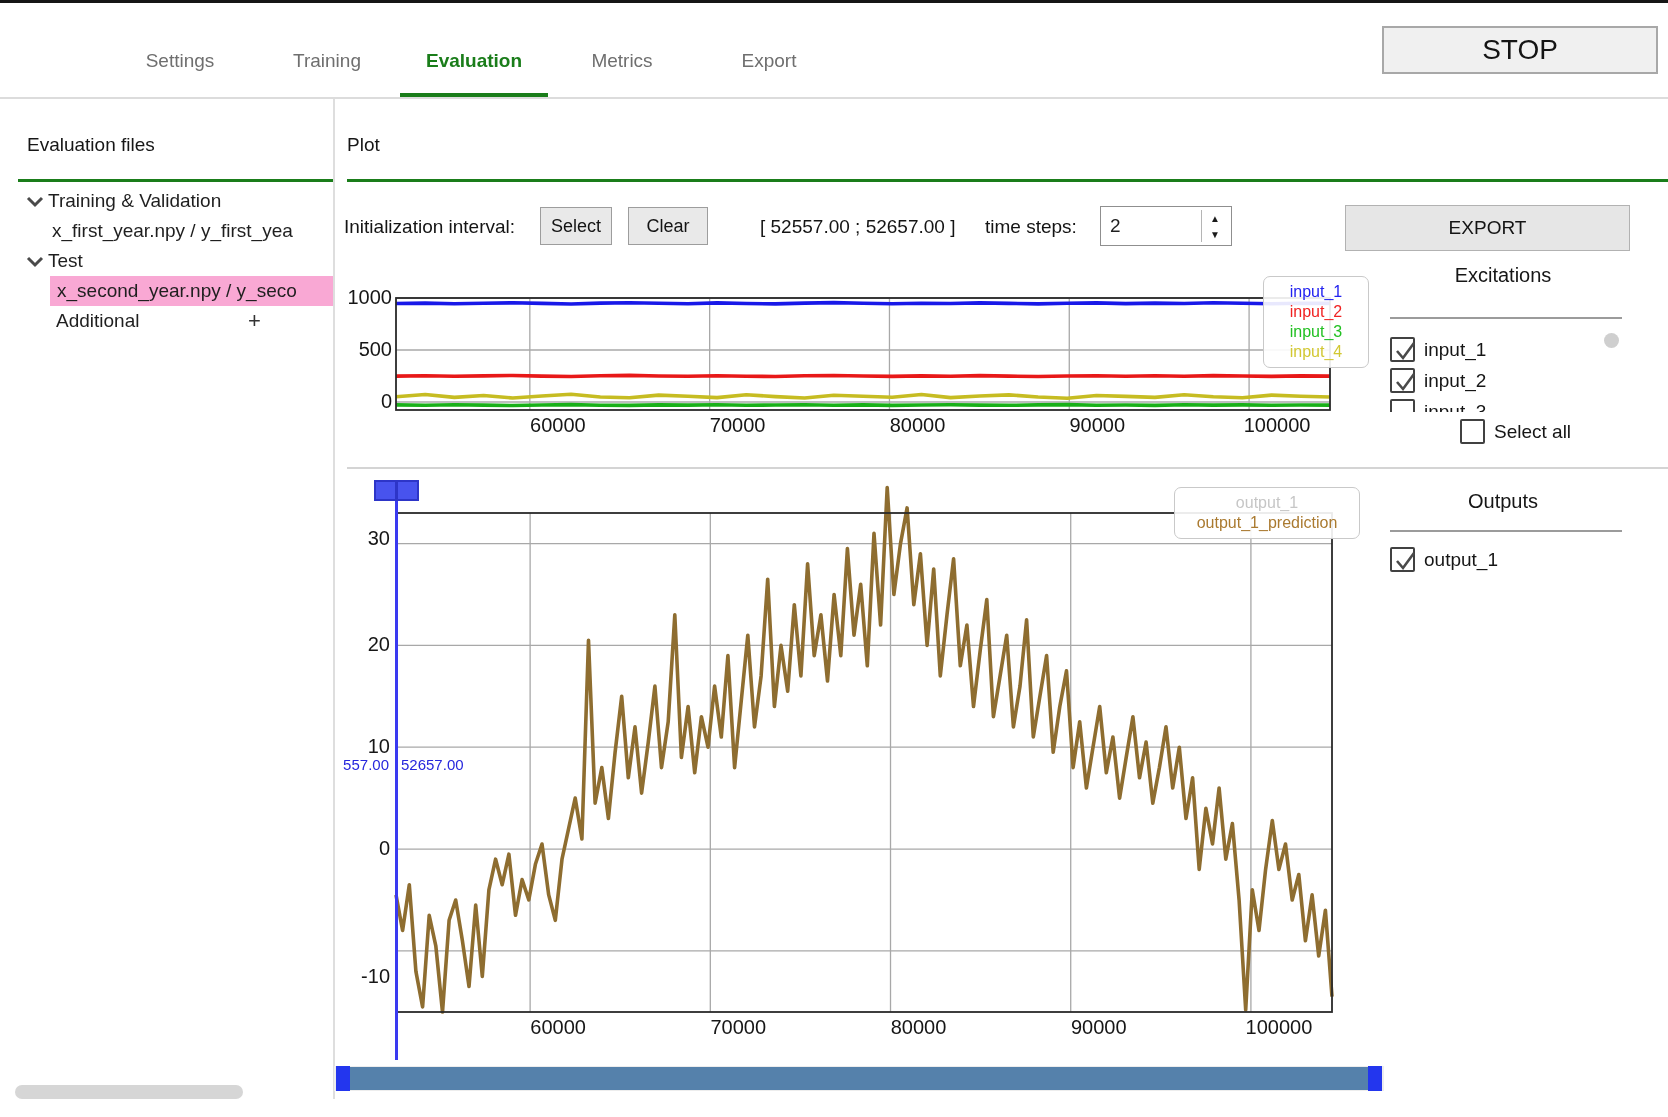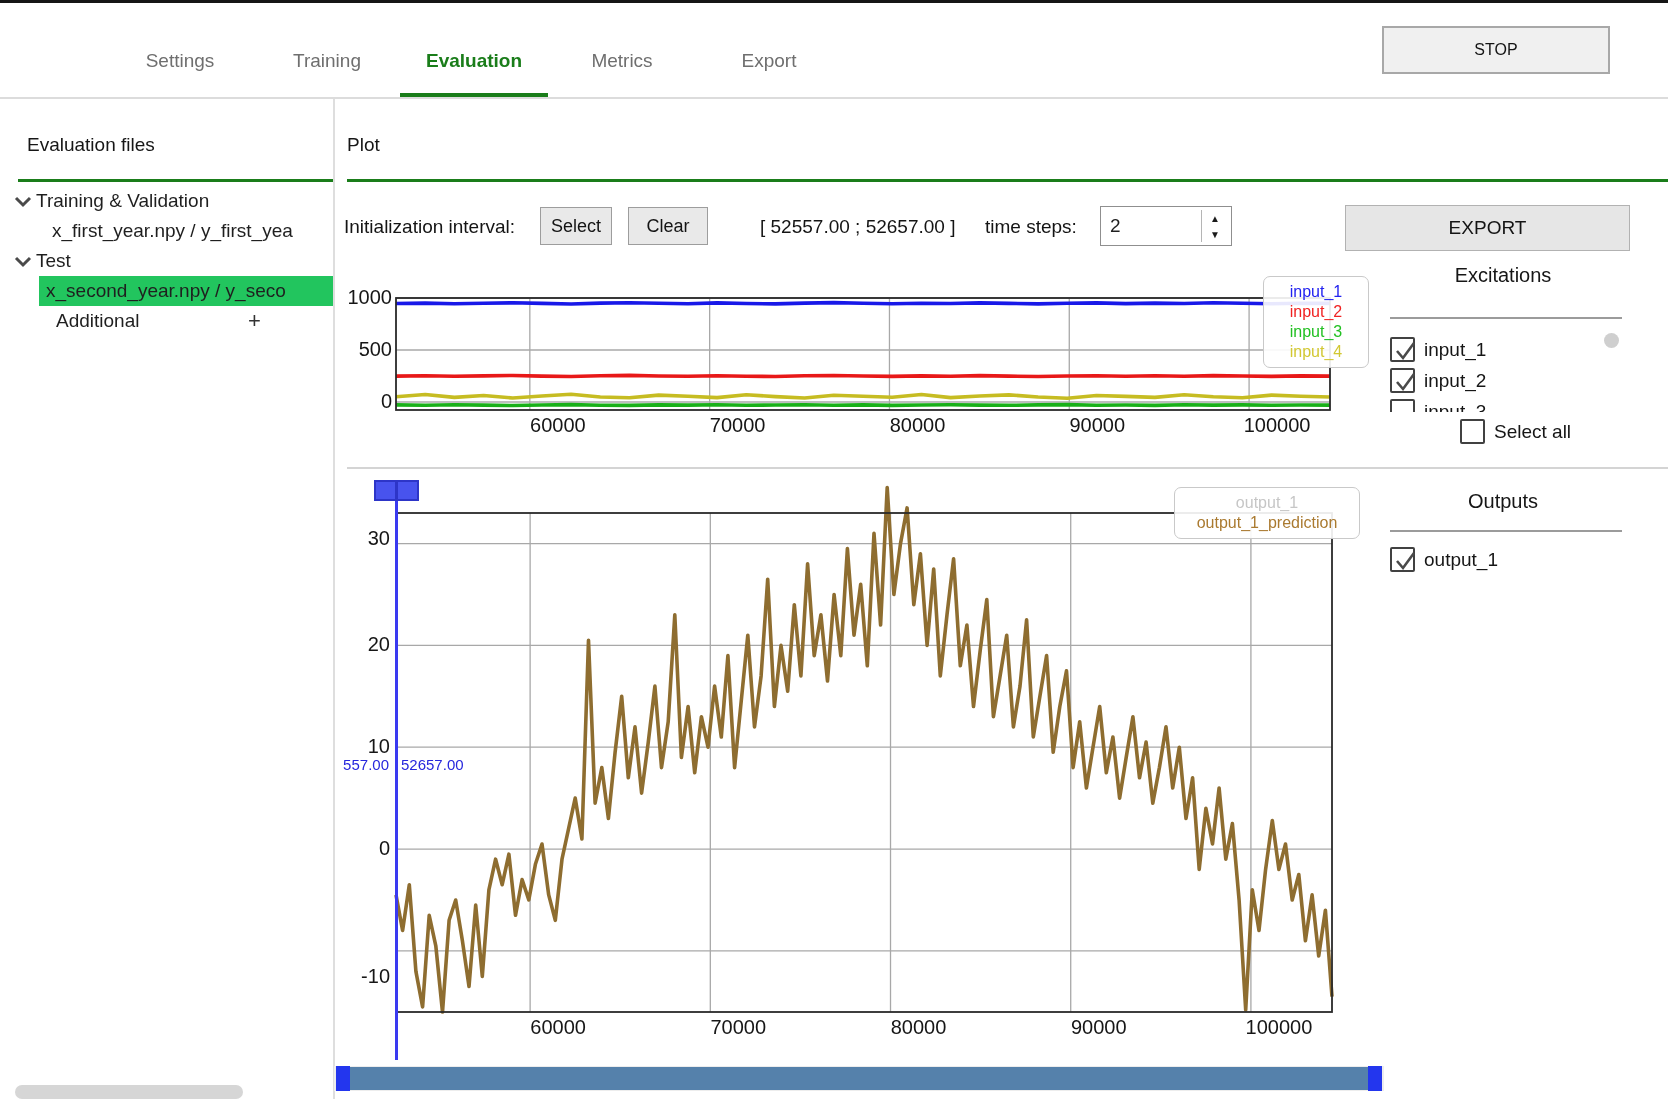--- a/index.html
+++ b/index.html
@@ -7,32 +7,32 @@
        font-family:"Liberation Sans",sans-serif;color:#1f1f1f;}
   .abs{position:absolute;}
   
   #topstrip{left:0;top:0;width:1668px;height:3px;background:#161616;}
   .tab{top:50px;transform:translateX(-50%);font-size:19px;color:#6f6f6f;cursor:pointer;white-space:nowrap;}
   .tab.active{color:#1a7d1a;font-weight:bold;}
   #tab-underline{left:400px;top:93px;width:148px;height:4px;background:#1a7d1a;}
   #header-divider{left:0;top:97px;width:1668px;height:2px;background:#dcdcdc;}
   .pushbtn{display:flex;align-items:center;justify-content:center;background:#f0f0f0;
            border:2px solid #a8a8a8;font-size:19px;color:#141414;cursor:pointer;box-sizing:border-box;}
-  #stop-btn{left:1382px;top:26px;width:228px;height:48px;font-size:16px;}
+  #stop-btn{left:1382px;top:26px;width:276px;height:48px;font-size:28px;}
   
   #v-divider{left:333px;top:99px;width:2px;height:1000px;background:#dedede;}
   .panel-title{font-size:19px;color:#161616;text-align:center;}
   .green-line{height:3px;background:#1a7d1a;}
   
   #file-tree{left:0;top:186px;width:333px;}
   .tree-row{position:relative;height:30px;line-height:30px;font-size:19px;white-space:nowrap;overflow:hidden;cursor:pointer;}
   .tree-row .chev{display:inline-block;width:22px;margin-left:14px;vertical-align:middle;}
-  .tree-row.group{padding-left:0;}
+  .tree-row.group{padding-left:12px;}
   .tree-row.file{padding-left:52px;}
-  .tree-row.file.selected{background:#22c55e;margin-left:39px;padding-left:7px;}
+  .tree-row.file.selected{background:#f9a8d4;margin-left:50px;padding-left:7px;}
   .tree-row.action{padding-left:56px;}
   .tree-plus{position:absolute;left:248px;top:0;font-size:22px;color:#333;}
   
   .smallbtn{position:absolute;display:flex;align-items:center;justify-content:center;background:#e9e9e9;
             border:1.5px solid #9d9d9d;font-size:18px;color:#141414;cursor:pointer;box-sizing:border-box;}
   .rowtext{position:absolute;top:203px;height:48px;line-height:48px;font-size:19px;color:#141414;white-space:nowrap;}
   #spinner{left:1100px;top:206px;width:132px;height:40px;background:#fff;border:1.5px solid #8f8f8f;box-sizing:border-box;}
   #spinner .val{position:absolute;left:9px;top:0;line-height:37px;font-size:19px;}
   #spin-arrows{position:absolute;right:3px;top:3px;bottom:3px;width:26px;border-left:1.5px solid #b5b5b5;}
   .spin-cell{position:absolute;left:0;width:100%;height:50%;display:flex;align-items:center;justify-content:center;

